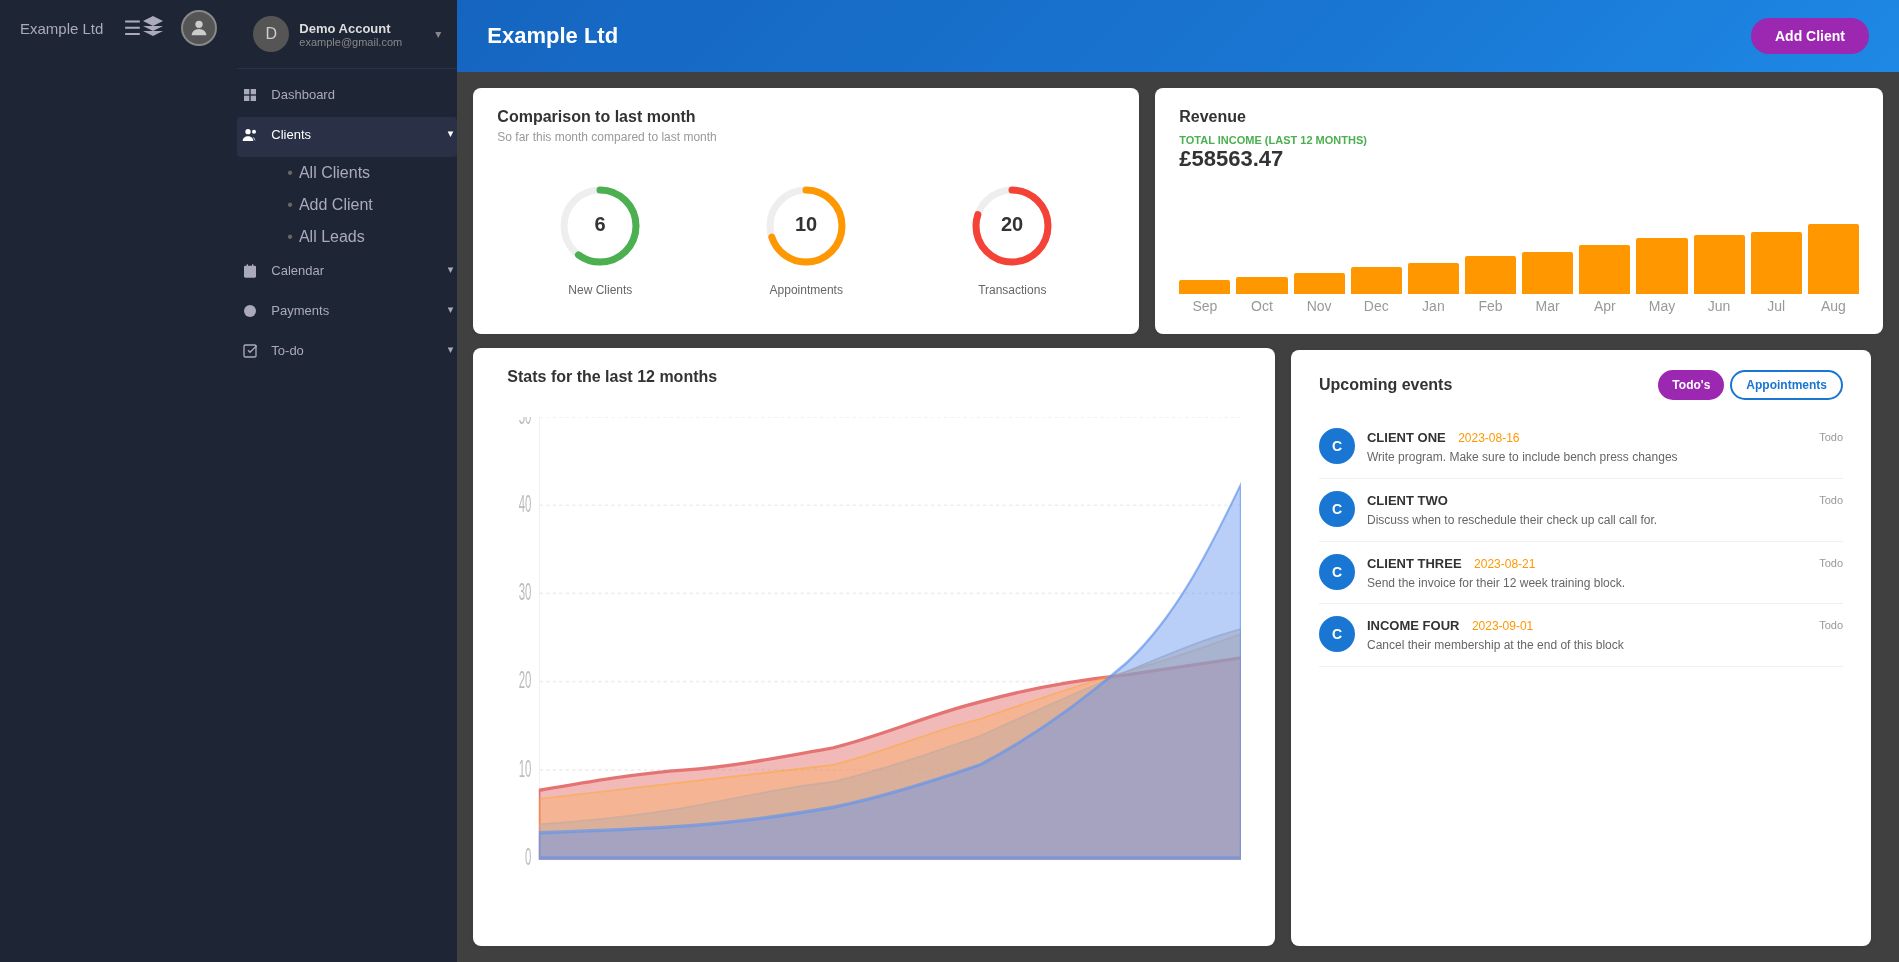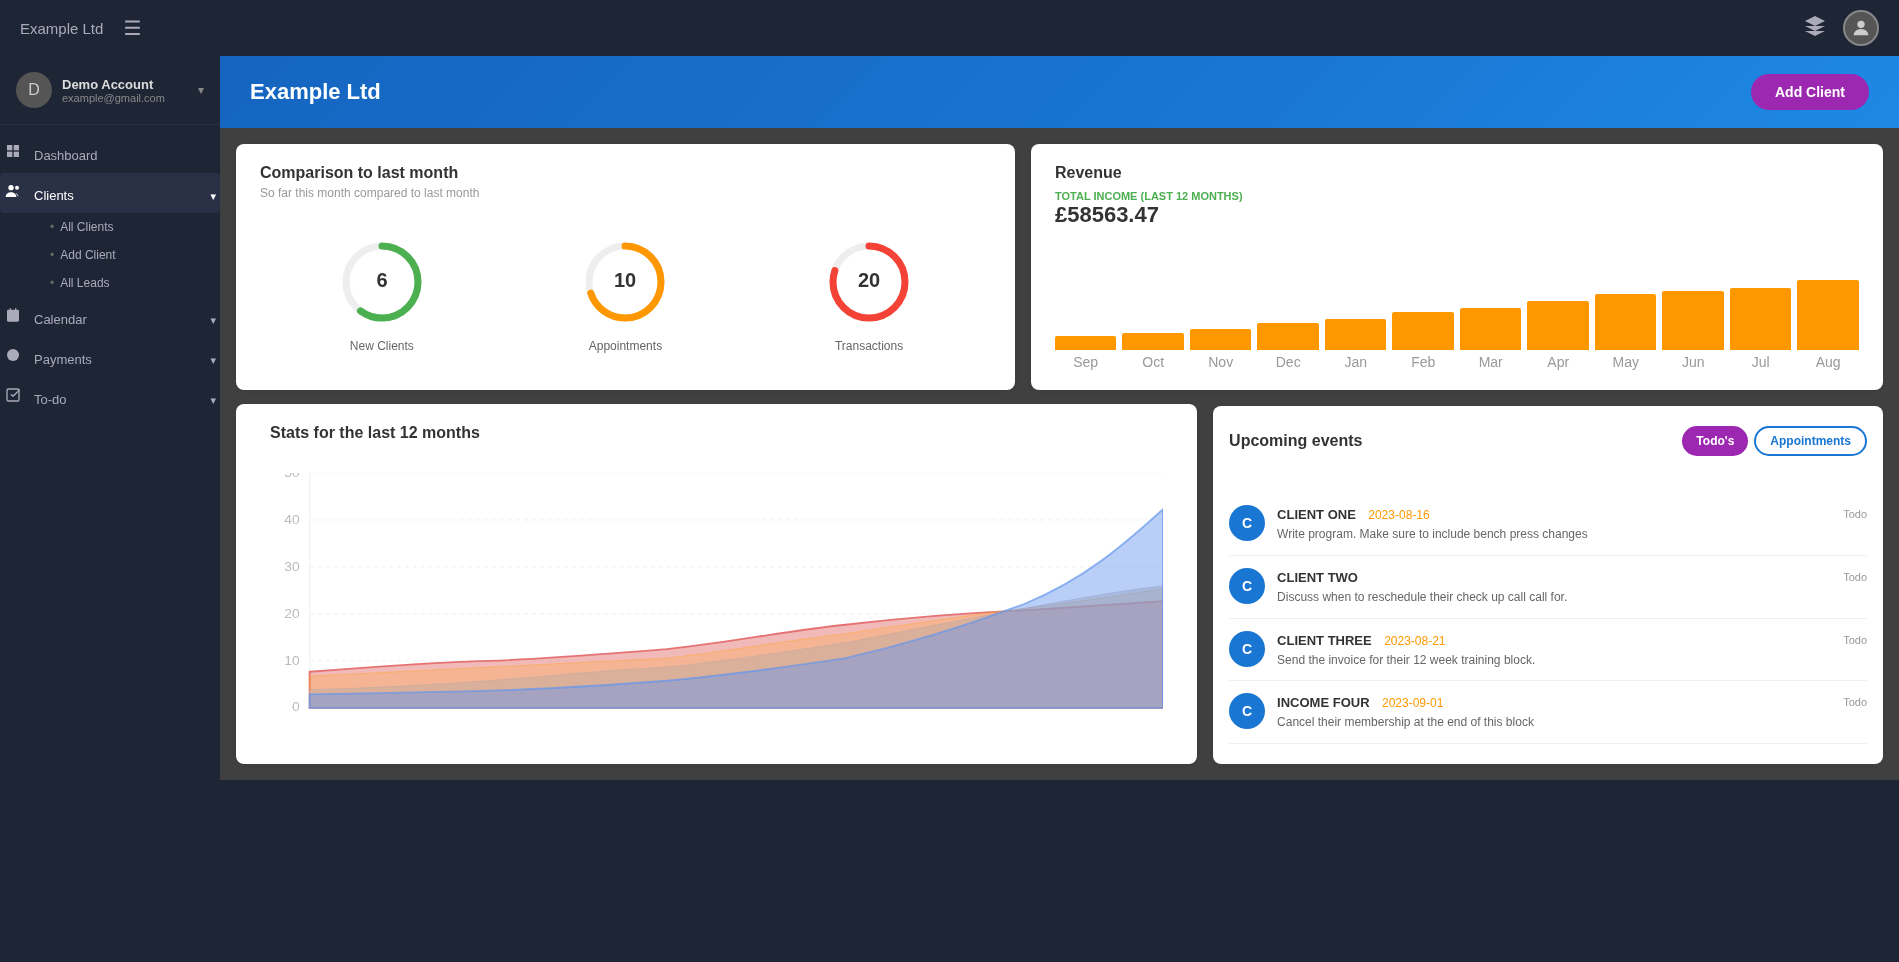--- a/index.html
+++ b/index.html
@@ -1,44 +1,44 @@
 <!DOCTYPE html>
 <html><head>
   <meta charset="utf-8">
   <style>
     * { box-sizing: border-box; margin: 0; padding: 0; }
     body { font-family: 'Segoe UI', Arial, sans-serif; background: #1e2535; color: #333; overflow: hidden; }
 
     
-    .app { display: flex; flex-direction: column; height: 780px; width: 1899px; }
+    .app { display: flex; height: 962px; width: 1899px; }
     .topbar { background: #1e2535; height: 56px; display: flex; align-items: center; justify-content: space-between; padding: 0 20px; flex-shrink: 0; }
     .topbar-left { display: flex; align-items: center; gap: 20px; }
     .topbar-title { color: #aab; font-size: 15px; }
     .hamburger-icon { color: #aab; font-size: 20px; cursor: pointer; }
     .topbar-right { display: flex; align-items: center; gap: 16px; }
     .layers-icon { color: #aab; font-size: 20px; }
     .avatar-circle { width: 36px; height: 36px; border-radius: 50%; background: #555; border: 2px solid #888; display: flex; align-items: center; justify-content: center; color: #ccc; font-size: 18px; cursor: pointer; }
 
     .main-layout { display: flex; flex: 1; overflow: hidden; }
 
     
     .sidebar { width: 220px; background: #1e2535; display: flex; flex-direction: column; flex-shrink: 0; overflow-y: auto; }
     .sidebar-user { display: flex; align-items: center; gap: 10px; padding: 16px 16px; border-bottom: 1px solid #2a3045; }
     .sidebar-avatar { width: 36px; height: 36px; border-radius: 50%; background: #555; display: flex; align-items: center; justify-content: center; color: #ccc; font-size: 16px; flex-shrink: 0; }
     .sidebar-user-info { flex: 1; }
     .sidebar-user-name { color: #ddd; font-size: 13px; font-weight: 600; }
     .sidebar-user-email { color: #888; font-size: 11px; }
     .sidebar-user-chevron { color: #888; font-size: 12px; }
 
     .sidebar-nav { display: flex; flex-direction: column; padding: 8px 0; }
-    .nav-item { display: flex; align-items: flex-end; gap: 12px; padding: 10px 4px; color: #aab; font-size: 13px; cursor: pointer; border-radius: 4px; }
+    .nav-item { display: flex; align-items: flex-start; gap: 12px; padding: 10px 4px; color: #aab; font-size: 13px; cursor: pointer; border-radius: 4px; }
     .nav-item.active { background: #2a3045; color: #fff; }
     .nav-icon { font-size: 16px; width: 18px; text-align: center; }
     .nav-chevron { margin-left: auto; font-size: 11px; }
-    .nav-sub-item { padding: 7px 20px 7px 50px; color: #aab; font-size: 12px; cursor: pointer; display: flex; align-items: center; gap: 6px; }
+    .nav-sub-item { padding: 7px 20px 7px 50px; color: #aab; font-size: 16px; cursor: pointer; display: flex; align-items: center; gap: 6px; }
     .nav-sub-item::before { content: '•'; color: #666; }
 
     
     .main-content { flex: 1; display: flex; flex-direction: column; overflow: hidden; }
 
     
     .page-header { background: linear-gradient(135deg, #1565c0 0%, #1976d2 60%, #1e88e5 100%); padding: 18px 30px; display: flex; align-items: center; justify-content: space-between; flex-shrink: 0; }
     .page-title { color: #fff; font-size: 22px; font-weight: 700; }
     .add-client-btn { background: #9c27b0; color: #fff; border: none; border-radius: 25px; padding: 10px 24px; font-size: 14px; font-weight: 600; cursor: pointer; }
 
@@ -68,21 +68,21 @@
 
     
     .row2 { display: flex; gap: 0; flex: 1; min-height: 0; }
 
     
     .stats-card { flex: 1.4; margin: 6px 8px 16px 16px; padding: 20px 34px; display: flex; flex-direction: column; gap: 15px; }
     .stats-title { font-size: 16px; font-weight: 600; color: #333; margin-bottom: 16px; }
     .chart-area { flex: 1; position: relative; overflow: hidden; }
 
     
-    .events-card { flex: 1; margin: 8px 16px 16px 8px; padding: 20px 16px; display: flex; flex-direction: column; overflow: hidden; gap: 21px; }
+    .events-card { flex: 1; margin: 8px 28px 16px 8px; padding: 20px 28px; display: flex; flex-direction: column; overflow: hidden; }
     .events-header { display: flex; align-items: center; justify-content: space-between; margin-bottom: 16px; }
     .events-title { font-size: 16px; font-weight: 600; color: #333; }
     .events-tabs { display: flex; gap: 6px; justify-content: flex-end; }
     .events-tab { padding: 6px 14px; border-radius: 20px; font-size: 12px; font-weight: 600; border: none; cursor: pointer; }
     .events-tab.active { background: #9c27b0; color: #fff; }
     .events-tab.inactive { background: transparent; color: #1976d2; border: 2px solid #1976d2; }
     .events-list { display: flex; flex-direction: column; gap: 0; overflow-y: auto; flex: 1; }
     .event-item { display: flex; gap: 12px; padding: 12px 0; border-bottom: 1px solid #f0f0f0; align-items: flex-start; }
     .event-avatar { width: 36px; height: 36px; border-radius: 50%; background: #1976d2; color: #fff; display: flex; align-items: center; justify-content: center; font-size: 14px; font-weight: 700; flex-shrink: 0; }
     .event-content { flex: 1; }

